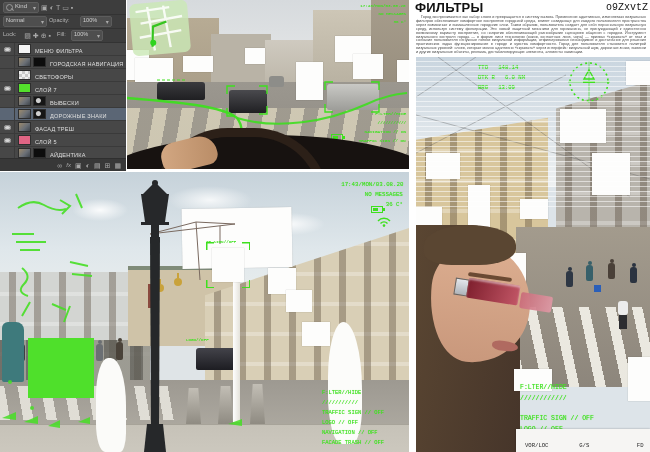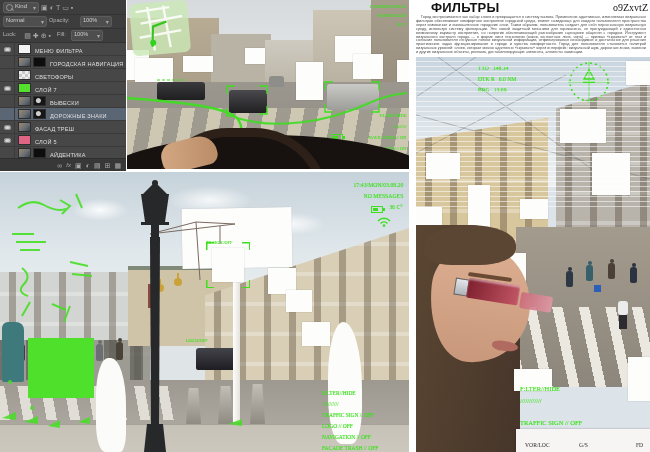--- a/index.html
+++ b/index.html
@@ -1,19 +1,19 @@
 <!DOCTYPE html>
 <html><head>
 <meta charset="utf-8">
 <style>
   html,body{margin:0;padding:0;background:#fff;}
   #canvas{position:relative;width:650px;height:452px;background:#fff;overflow:hidden;
           font-family:"Liberation Sans",sans-serif;}
   .abs{position:absolute;}
-  .mono{font-family:Liberation Serif, serif;}
+  .mono{font-family:Liberation Mono, monospace;}
   .green{color:#3de31d;text-shadow:0 0 1px rgba(70,220,40,.65);}
   .sc{display:inline-block;transform-origin:0 0;white-space:pre;}
   .scr{display:inline-block;transform-origin:100% 0;white-space:pre;}
 
   
   #ps{left:0;top:0;width:126px;height:171px;background:#434343;color:#ccc;overflow:hidden;}
   .ps-h{display:flex;align-items:center;gap:2px;padding:0 3px;background:#3d3d3d;border-bottom:1px solid #333;}
   .ps-h1{height:14px;}
   .ps-h2{height:13px;}
   .ps-h3{height:13px;}
@@ -58,21 +58,21 @@
     linear-gradient(var(--g),var(--g)) left 0 bottom 0/1.5px 8px,
     linear-gradient(var(--g),var(--g)) right 0 bottom 0/8px 1.5px,
     linear-gradient(var(--g),var(--g)) right 0 bottom 0/1.5px 8px;
     background-repeat:no-repeat;}
   .battery{position:absolute;width:10px;height:5px;border:1px solid #3ee01e;}
   .battery::before{content:'';position:absolute;left:1px;top:1px;bottom:1px;width:5px;background:#3ee01e;}
   .battery::after{content:'';position:absolute;right:-3px;top:1px;width:2px;height:3px;background:#3ee01e;}
   .car{position:absolute;border-radius:3px 3px 2px 2px;}
 
   
-  #rp-title{left:3px;top:0px;font-size:13px;font-weight:bold;color:#111;letter-spacing:.2px;margin-left:16px;}
+  #rp-title{left:3px;top:0px;font-size:13px;font-weight:bold;color:#111;letter-spacing:.2px;}
   #rp-code{right:2px;top:2px;font-size:10px;color:#111;}
   #rp-para{left:4px;top:15px;width:230px;height:40px;overflow:hidden;color:#4a4a4a;}
   #rp-para .sc{width:460px;font-size:7.6px;line-height:1.02;text-align:justify;transform:scale(.5);white-space:normal;}
   #rp-para .sc::first-letter{margin-left:10px;}
   #collage{left:4px;top:57px;width:234px;height:395px;background:#dde4e9;overflow:hidden;}
   .scan{position:absolute;left:0;top:0;width:100%;height:150px;
         background:repeating-linear-gradient(0deg,rgba(255,255,255,.55) 0 1px,transparent 1px 5px);pointer-events:none;}
   .wincols{background-image:repeating-linear-gradient(90deg,transparent 0 9px,rgba(73,58,42,.35) 9px 16px,transparent 16px 25px),
            repeating-linear-gradient(0deg,transparent 0 26px,rgba(255,255,255,.28) 26px 30px);}
   .fig{position:absolute;border-radius:3px 3px 2px 2px;}

